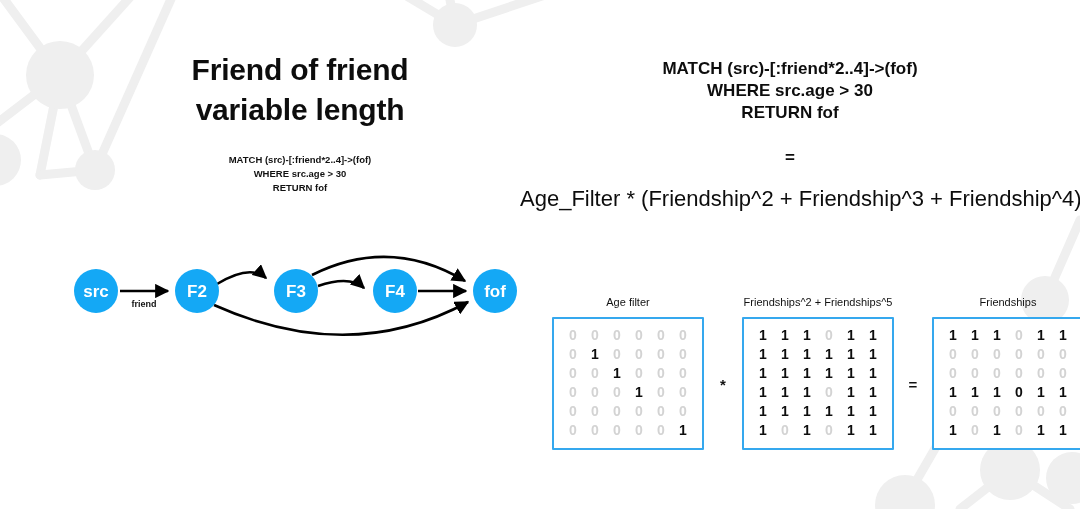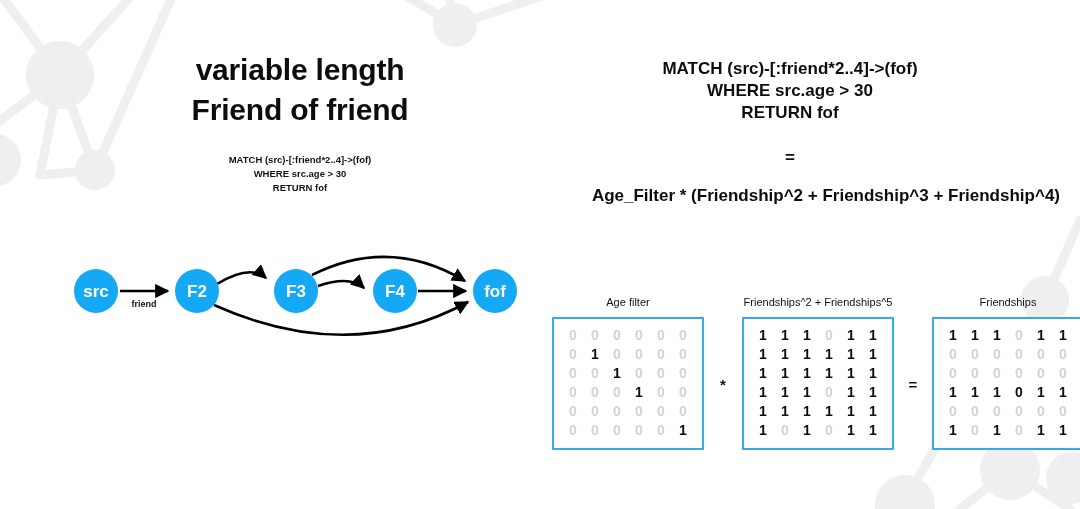--- a/index.html
+++ b/index.html
@@ -98,22 +98,22 @@
     font-size: 17px;
     font-weight: bold;
     color: #0d0d0d;
     z-index: 2;
   }
   #expression {
     position: absolute;
     left: 520px; top: 186px;
     width: 540px;
     text-align: right;
-    font-size: 17px;
-    font-weight: bold;
+    font-size: 22px;
+    font-weight: normal;
     color: #0d0d0d;
     white-space: nowrap;
     z-index: 2;
   }
 
   
   #matrix-row {
     position: absolute;
     left: 552px; top: 296px;
     display: flex;
@@ -186,22 +186,22 @@
       <circle cx="455" cy="25" r="22"></circle>
       <circle cx="1045" cy="300" r="24"></circle>
       <circle cx="1010" cy="470" r="30"></circle>
       <circle cx="905" cy="505" r="30"></circle>
       <circle cx="1072" cy="478" r="26"></circle>
       <circle cx="-5" cy="160" r="26"></circle>
     </g>
   </svg>
 
   <div id="title-block">
+    <div class="title-line">Friend of friend</div>
     <div class="title-line">variable length</div>
-    <div class="title-line">Friend of friend</div>
   </div>
 
   <div id="query-small">
     <div class="query-small-line">MATCH (src)-[:friend*2..4]-&gt;(fof)</div>
     <div class="query-small-line">WHERE src.age &gt; 30</div>
     <div class="query-small-line">RETURN fof</div>
   </div>
 
   <svg id="graph" viewBox="0 0 480 110" xmlns="http://www.w3.org/2000/svg">
     <defs>

